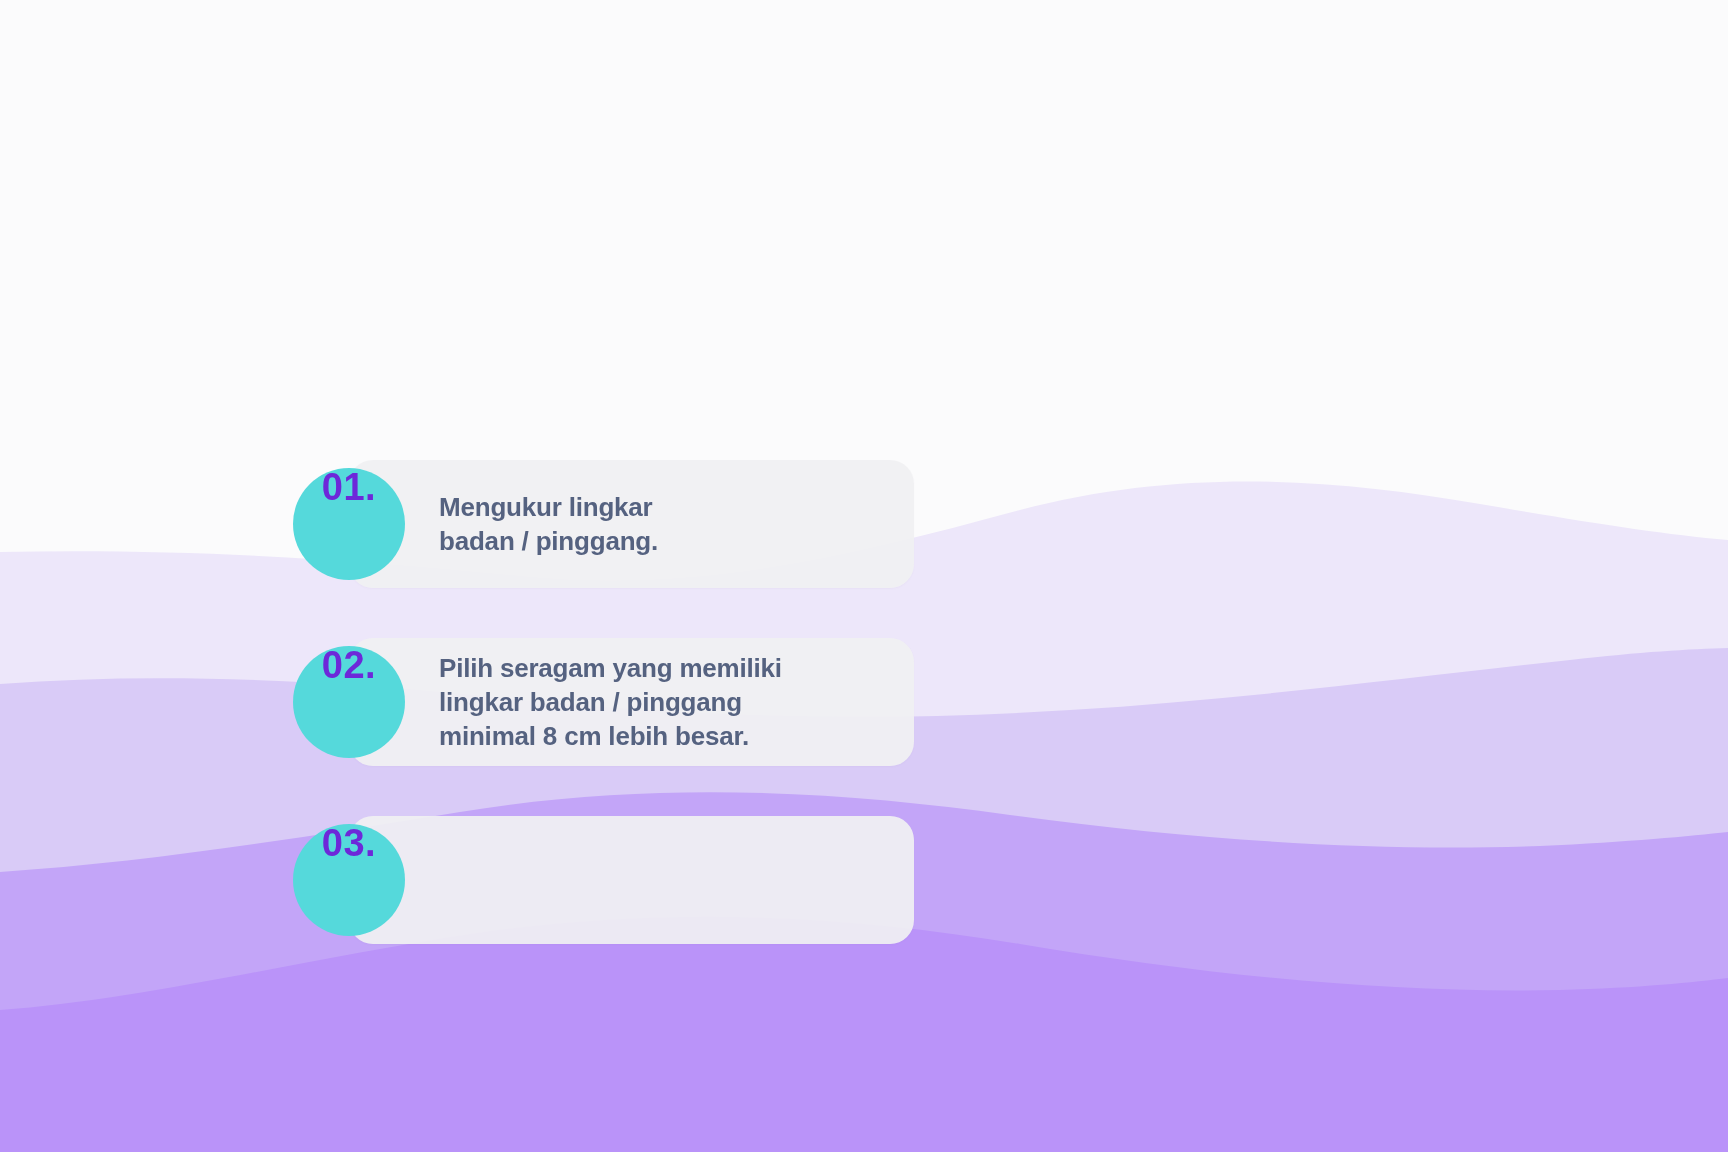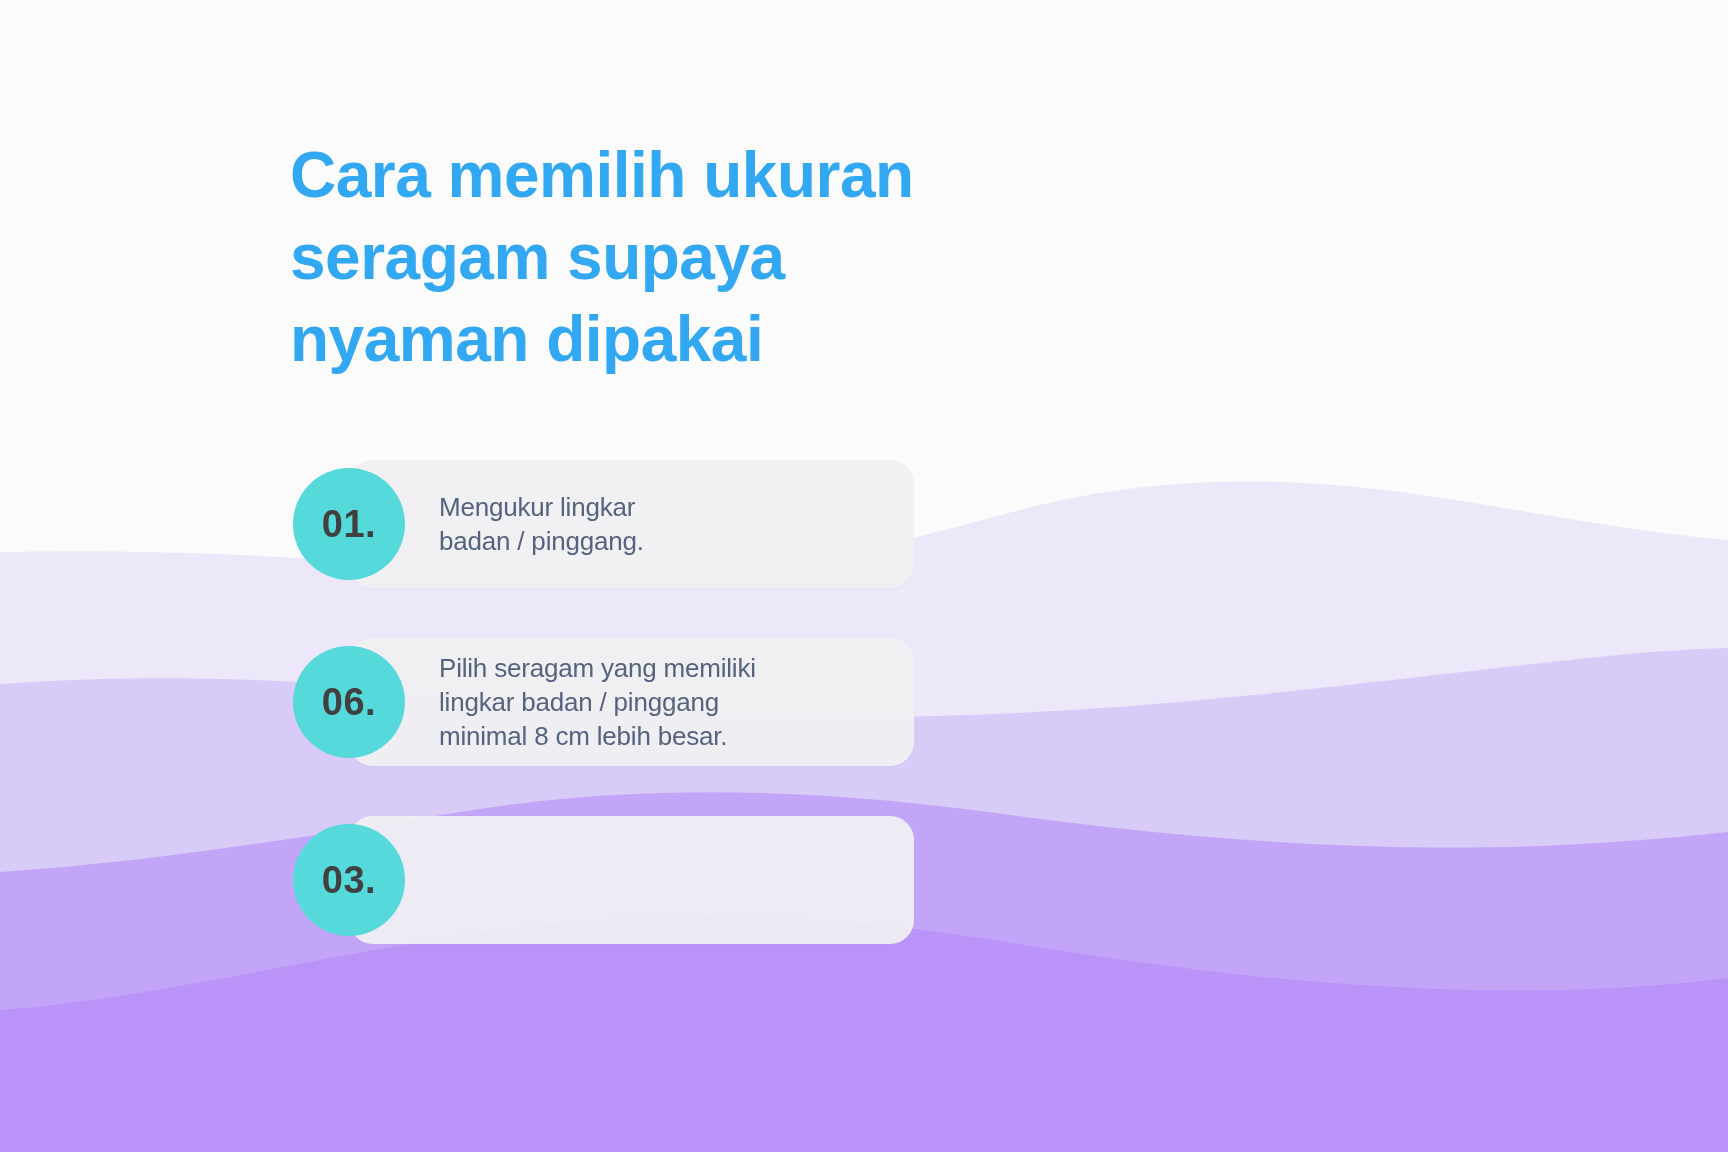--- a/index.html
+++ b/index.html
@@ -59,36 +59,35 @@
     border-radius:24px;
     box-shadow:0 1px 2px rgba(120,110,150,0.04);
   }
   .badge {
     position:relative;
     z-index:2;
     flex:0 0 auto;
     width:112px; height:112px;
     border-radius:50%;
     background:#55D9DB;
-    color:#404040;
+    color:#6d28d9;
     display:flex;
-    align-items:center;
     justify-content:center;
     font-size:38px;
     font-weight:bold;
     letter-spacing:0.5px;
     line-height:1;
   }
   .step-text {
     position:relative;
     z-index:2;
     margin-left:34px;
     color:#556280;
     font-size:26px;
-    font-weight:normal;
+    font-weight:bold;
     line-height:1.32;
     letter-spacing:-0.2px;
     white-space:pre-line;
     padding-right:20px;
   }
 
   
   .step-1 { min-height:128px; }
   .step-1 .card { height:128px; width:565px; }
   .step-2 { min-height:128px; margin-bottom:50px; }
@@ -121,41 +120,36 @@
              C1630,842 1690,836 1728,832
              L1728,1152 L0,1152 Z"></path>
 
     <path fill="#BA93F9" d="M0,1010 C140,1000 300,960 470,934
              C660,906 840,914 1020,944
              C1210,976 1400,994 1560,990
              C1640,988 1695,982 1728,978
              L1728,1152 L0,1152 Z"></path>
   </svg>
 
-  <h1 class="headline">
-    <span class="hl-line">Cara memilih ukuran</span>
-    <span class="hl-line">seragam supaya</span>
-    <span class="hl-line">nyaman dipakai</span>
-  </h1>
 
   <div id="steps">
 
     <div class="step step-1">
       <div class="card"></div>
       <div class="badge">
         <span>01.</span>
       </div>
       <div class="step-text">Mengukur lingkar
 badan / pinggang.</div>
     </div>
 
     <div class="step step-2">
       <div class="card"></div>
       <div class="badge">
-        <span>06.</span>
+        <span>02.</span>
       </div>
       <div class="step-text">Pilih seragam yang memiliki
 lingkar badan / pinggang
 minimal 8 cm lebih besar.</div>
     </div>
 
     <div class="step step-3">
       <div class="card"></div>
       <div class="badge">
         <span>03.</span>

